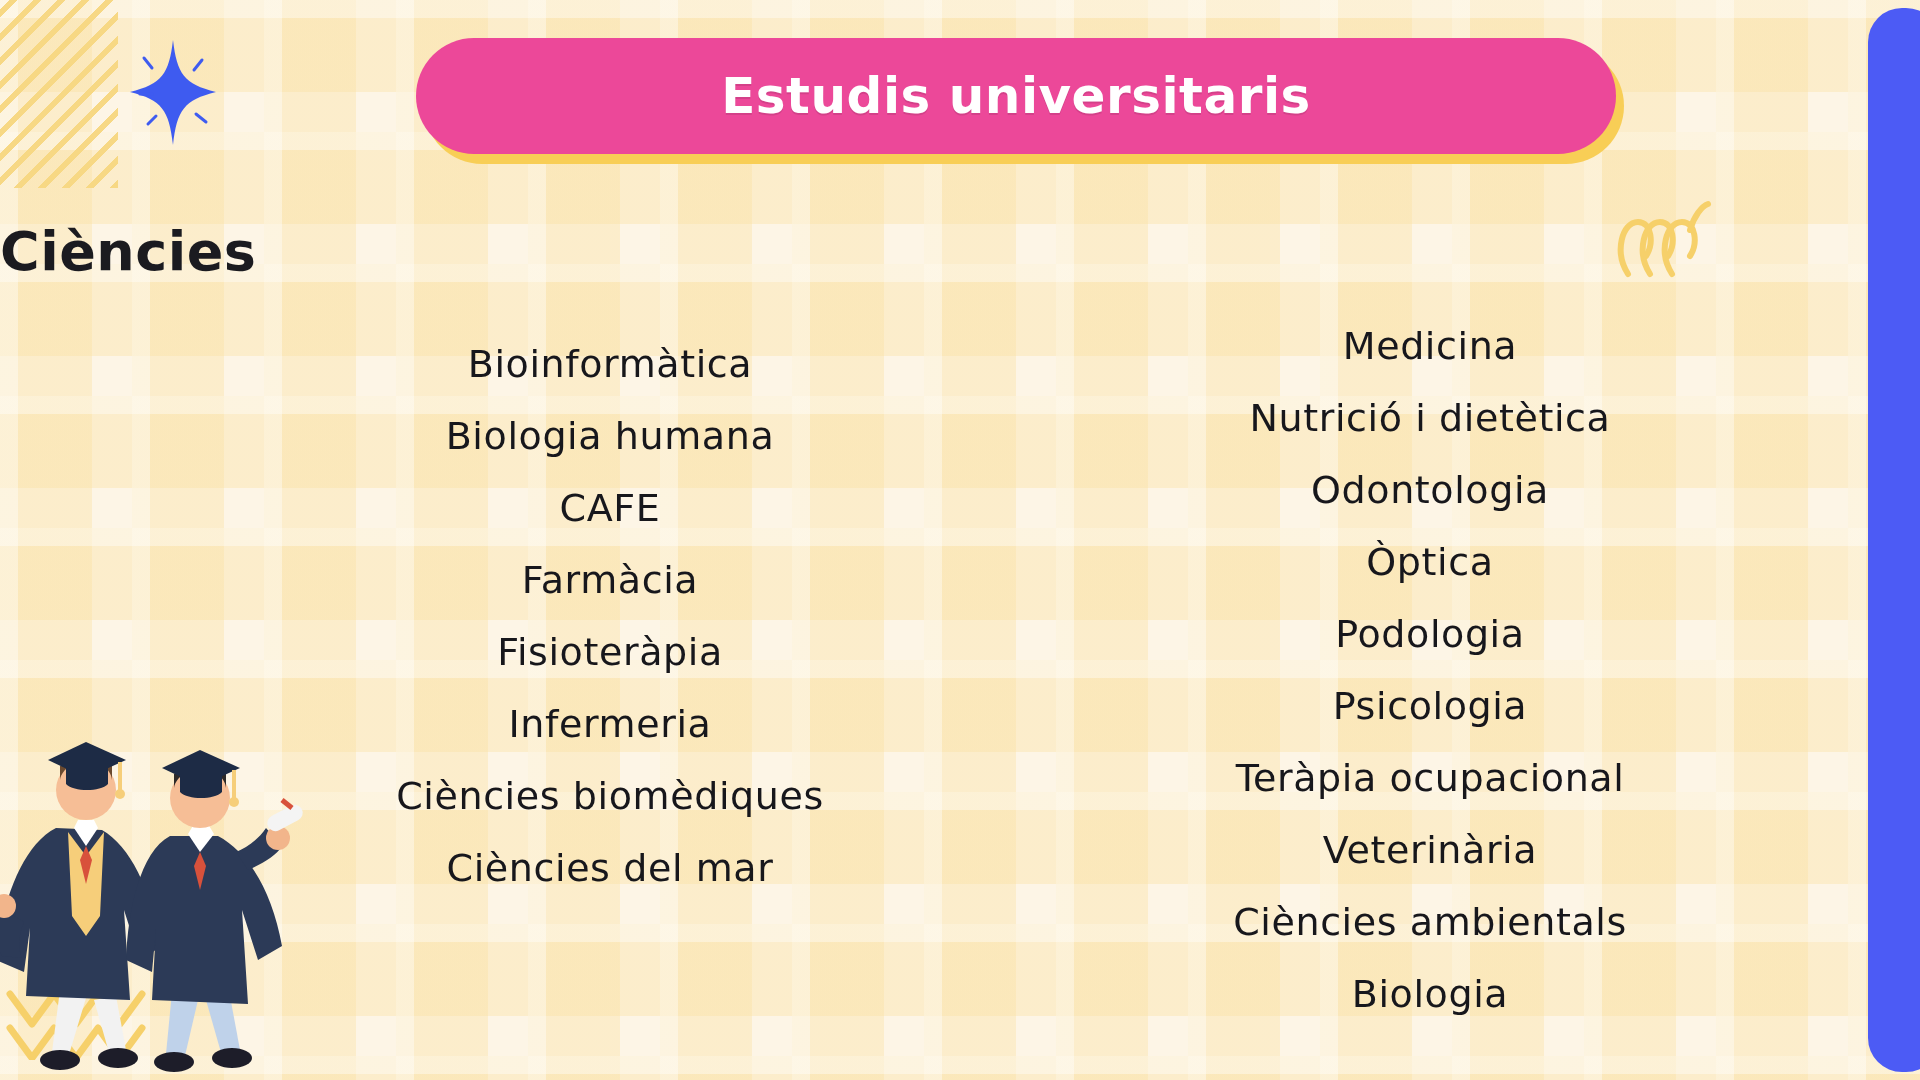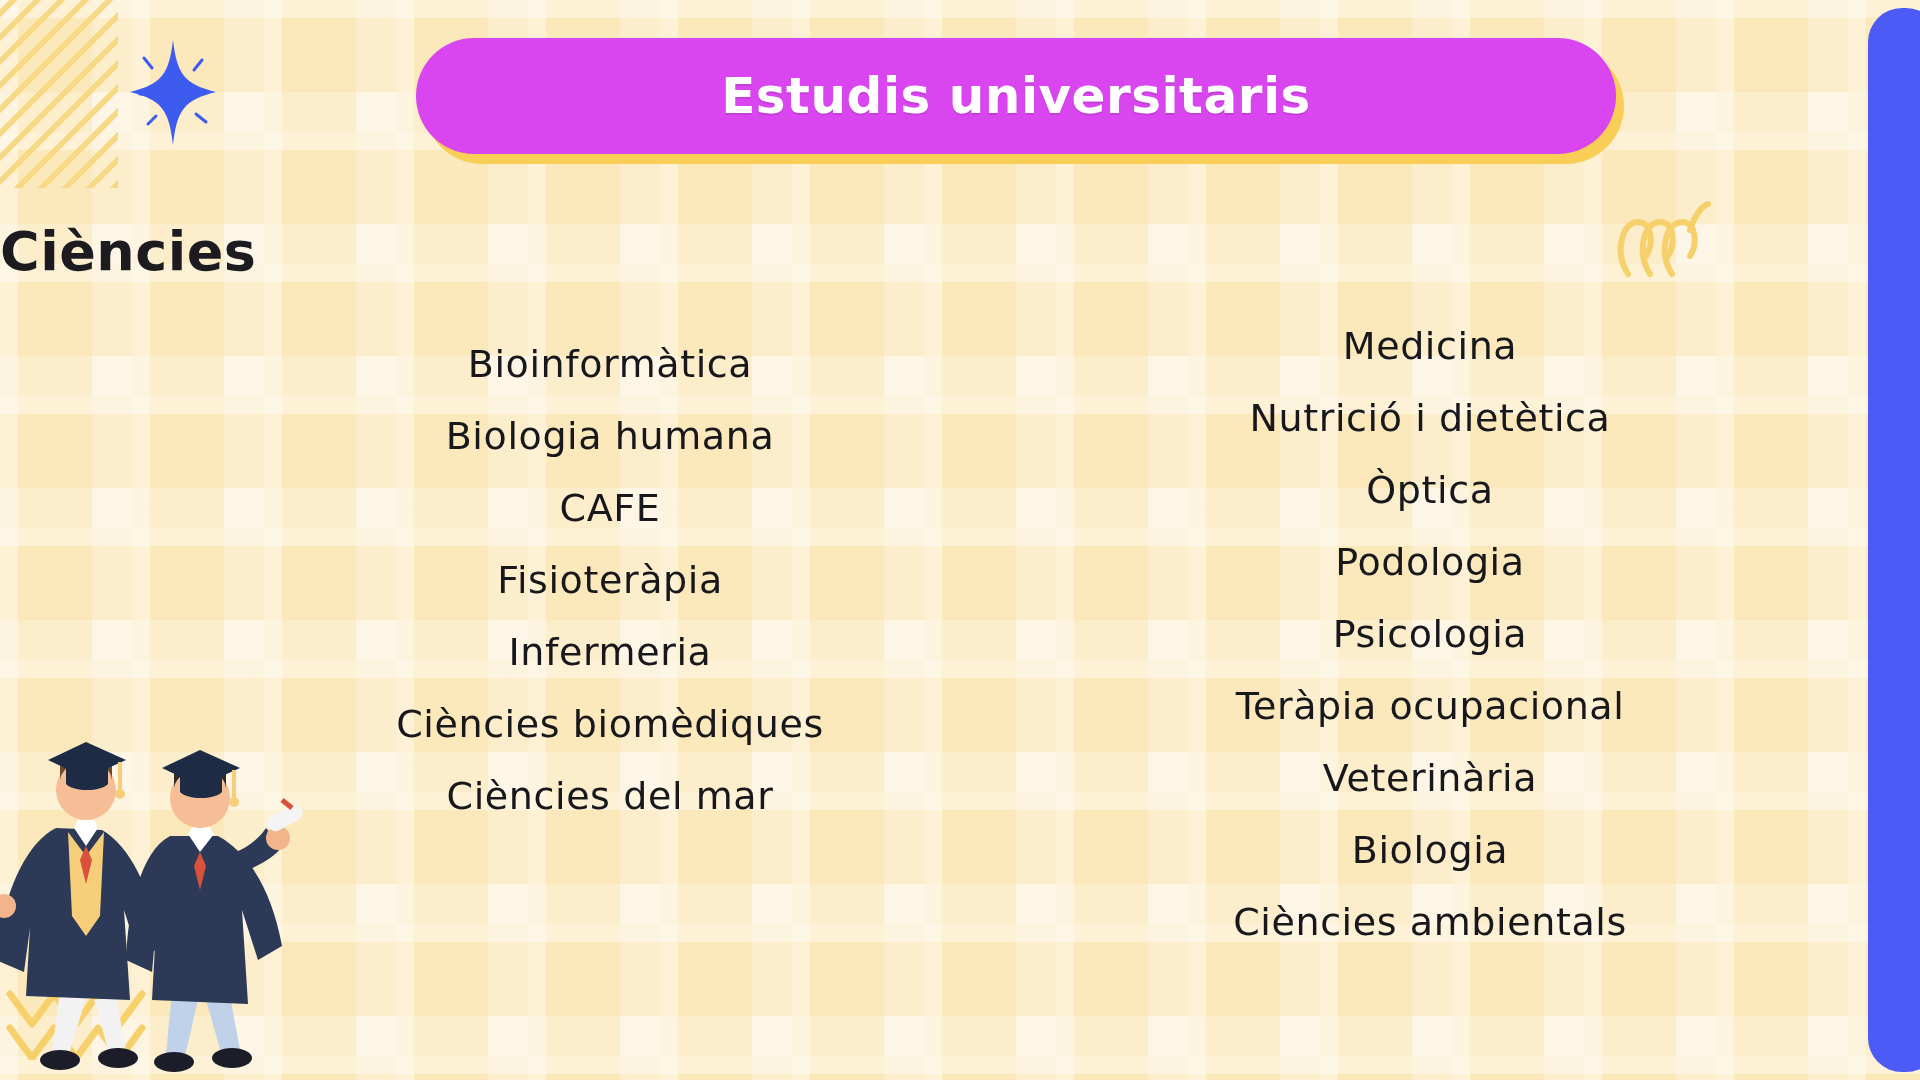--- a/index.html
+++ b/index.html
@@ -78,21 +78,21 @@
     height: 116px;
     background: #F8CE56;
     border-radius: 58px;
   }
   .title-banner {
     position: absolute;
     left: 416px;
     top: 38px;
     width: 1200px;
     height: 116px;
-    background: #d946ef;
+    background: #ec4899;
     border-radius: 58px;
     display: flex;
     align-items: center;
     justify-content: center;
   }
   .title-text {
     color: #FFFFFF;
     font-family: "DejaVu Sans", sans-serif;
     font-weight: bold;
     font-size: 50px;
@@ -266,33 +266,35 @@
   <div class="subtitle">
     <span>Ciències</span>
   </div>
 
   <div class="columns">
 
     <div class="col col-left">
       <div class="course">Bioinformàtica</div>
       <div class="course">Biologia humana</div>
       <div class="course">CAFE</div>
+      <div class="course">Farmàcia</div>
       <div class="course">Fisioteràpia</div>
       <div class="course">Infermeria</div>
       <div class="course">Ciències biomèdiques</div>
       <div class="course">Ciències del mar</div>
     </div>
 
     <div class="col col-right">
       <div class="course">Medicina</div>
       <div class="course">Nutrició i dietètica</div>
+      <div class="course">Odontologia</div>
       <div class="course">Òptica</div>
       <div class="course">Podologia</div>
       <div class="course">Psicologia</div>
       <div class="course">Teràpia ocupacional</div>
       <div class="course">Veterinària</div>
+      <div class="course">Ciències ambientals</div>
       <div class="course">Biologia</div>
-      <div class="course">Ciències ambientals</div>
     </div>
 
   </div>
 
 </div>
 
 </body></html>

